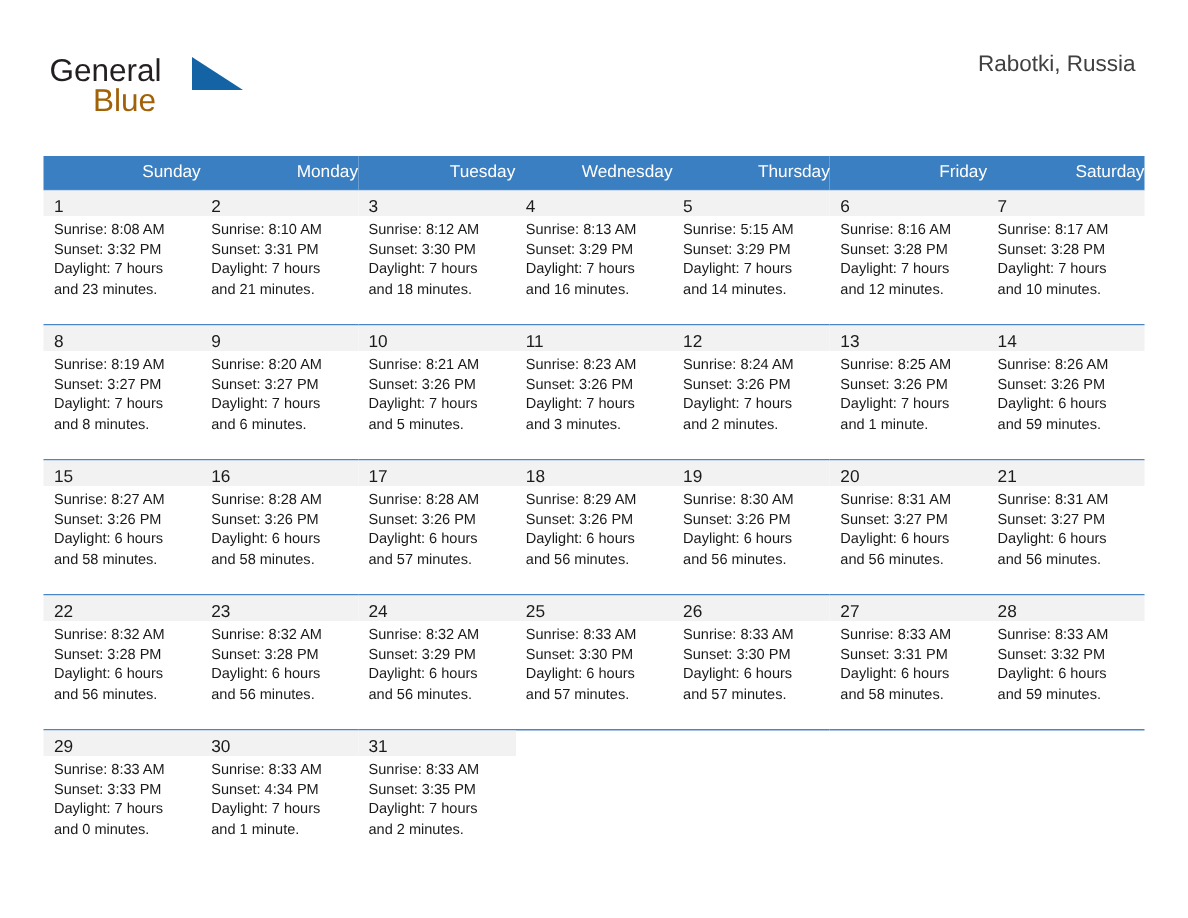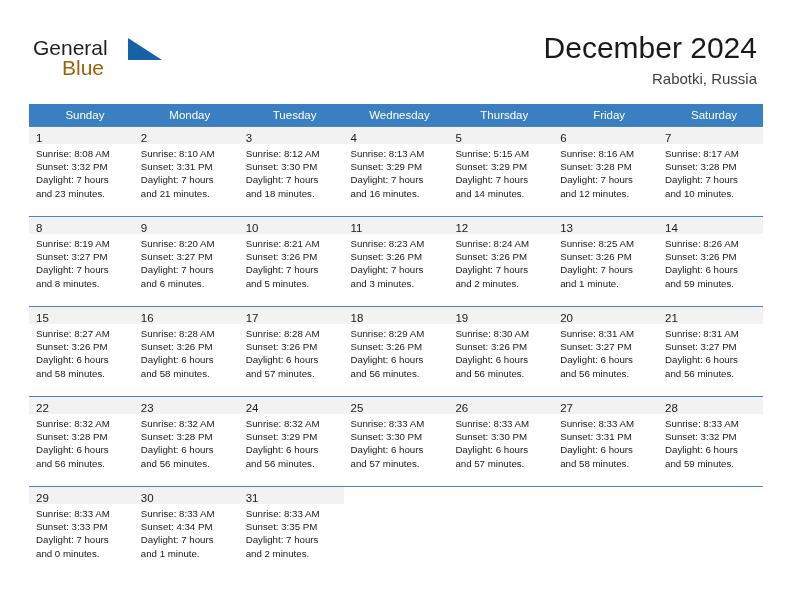--- a/index.html
+++ b/index.html
@@ -91,21 +91,21 @@
     top: 104px;
     width: 734px;
     border-collapse: collapse;
     table-layout: fixed;
   }
   .calendar th {
     background: #3a7fc1;
     color: #ffffff;
     font-size: 11.5px;
     font-weight: normal;
-    text-align: center;
+    text-align: right;
     padding: 5px 0 5px 7px;
     height: 12px;
     border: none;
   }
   .calendar td {
     vertical-align: top;
     padding: 0;
     border: none;
     width: 104.85px;
     height: 90px;
@@ -145,21 +145,20 @@
 
 <div class="page">
 
   <div class="header">
     <div class="brand">
       <span class="brand-general">General</span>
       <span class="brand-triangle"></span>
       <span class="brand-blue">Blue</span>
     </div>
     <div class="title-block">
-      <div class="month-title">December 2024</div>
       <div class="location">Rabotki, Russia</div>
     </div>
   </div>
 
   <table class="calendar">
     <thead>
       <tr>
         <th>Sunday</th>
         <th>Monday</th>
         <th>Tuesday</th>

